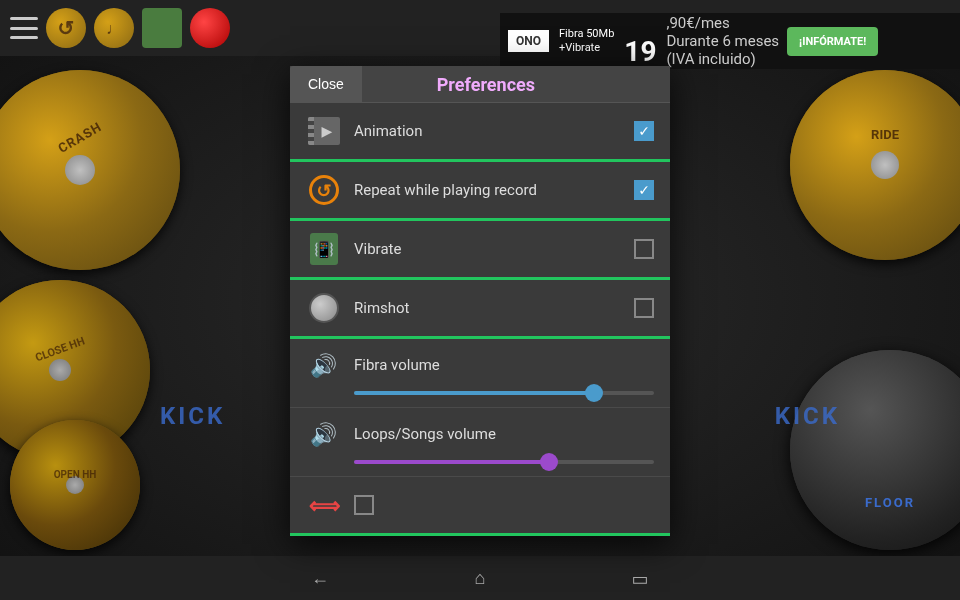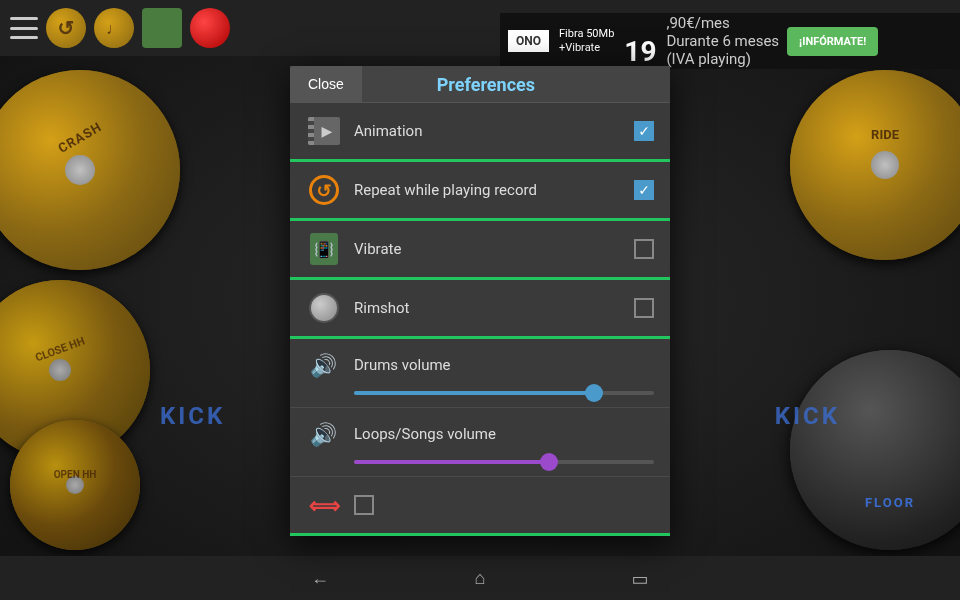--- a/index.html
+++ b/index.html
@@ -221,21 +221,21 @@
       border: none;
       padding: 10px 18px;
       font-size: 14px;
       cursor: pointer;
       border-radius: 3px 0 0 0;
     }
 
     .dialog-title {
       flex: 1;
       text-align: center;
-      color: #7dd3fc;
+      color: #f0abfc;
       font-size: 18px;
       font-weight: bold;
       padding-right: 60px;
     }
 
     .pref-item {
       display: flex;
       align-items: center;
       padding: 10px 16px;
       border-bottom: 3px solid #22c55e;
@@ -517,21 +517,21 @@
     <div class="ad-ono">ONO</div>
     <div class="ad-fibra">
       <div>Fibra 50Mb</div>
       <div>+Vibrate</div>
     </div>
     <div style="display:flex;align-items:flex-end;gap:8px;">
       <span class="ad-price">19</span>
       <div class="ad-price-details">
         <span>,90€/mes</span>
         <span>Durante 6 meses</span>
-        <span>(IVA playing)</span>
+        <span>(IVA incluido)</span>
       </div>
     </div>
     <div class="ad-info-btn">¡INFÓRMATE!</div>
   </div>
 </div>
 
 <div class="dialog-overlay">
   <div class="dialog">
 
     <div class="dialog-header">
@@ -571,21 +571,21 @@
       </div>
       <span class="pref-label">Rimshot</span>
       <div class="pref-checkbox"></div>
     </div>
 
     <div class="slider-container">
       <div class="slider-header">
         <div class="pref-icon" style="margin-right:12px;">
           <span class="speaker-blue">🔊</span>
         </div>
-        <span class="pref-label">Drums volume</span>
+        <span class="pref-label">Fibra volume</span>
       </div>
       <div class="slider-track">
         <div class="slider-fill" style="width:80%;"></div>
         <div class="slider-thumb" style="left:calc(80% - 9px);"></div>
       </div>
     </div>
 
     <div class="slider-container">
       <div class="slider-header">
         <div class="pref-icon" style="margin-right:12px;">

